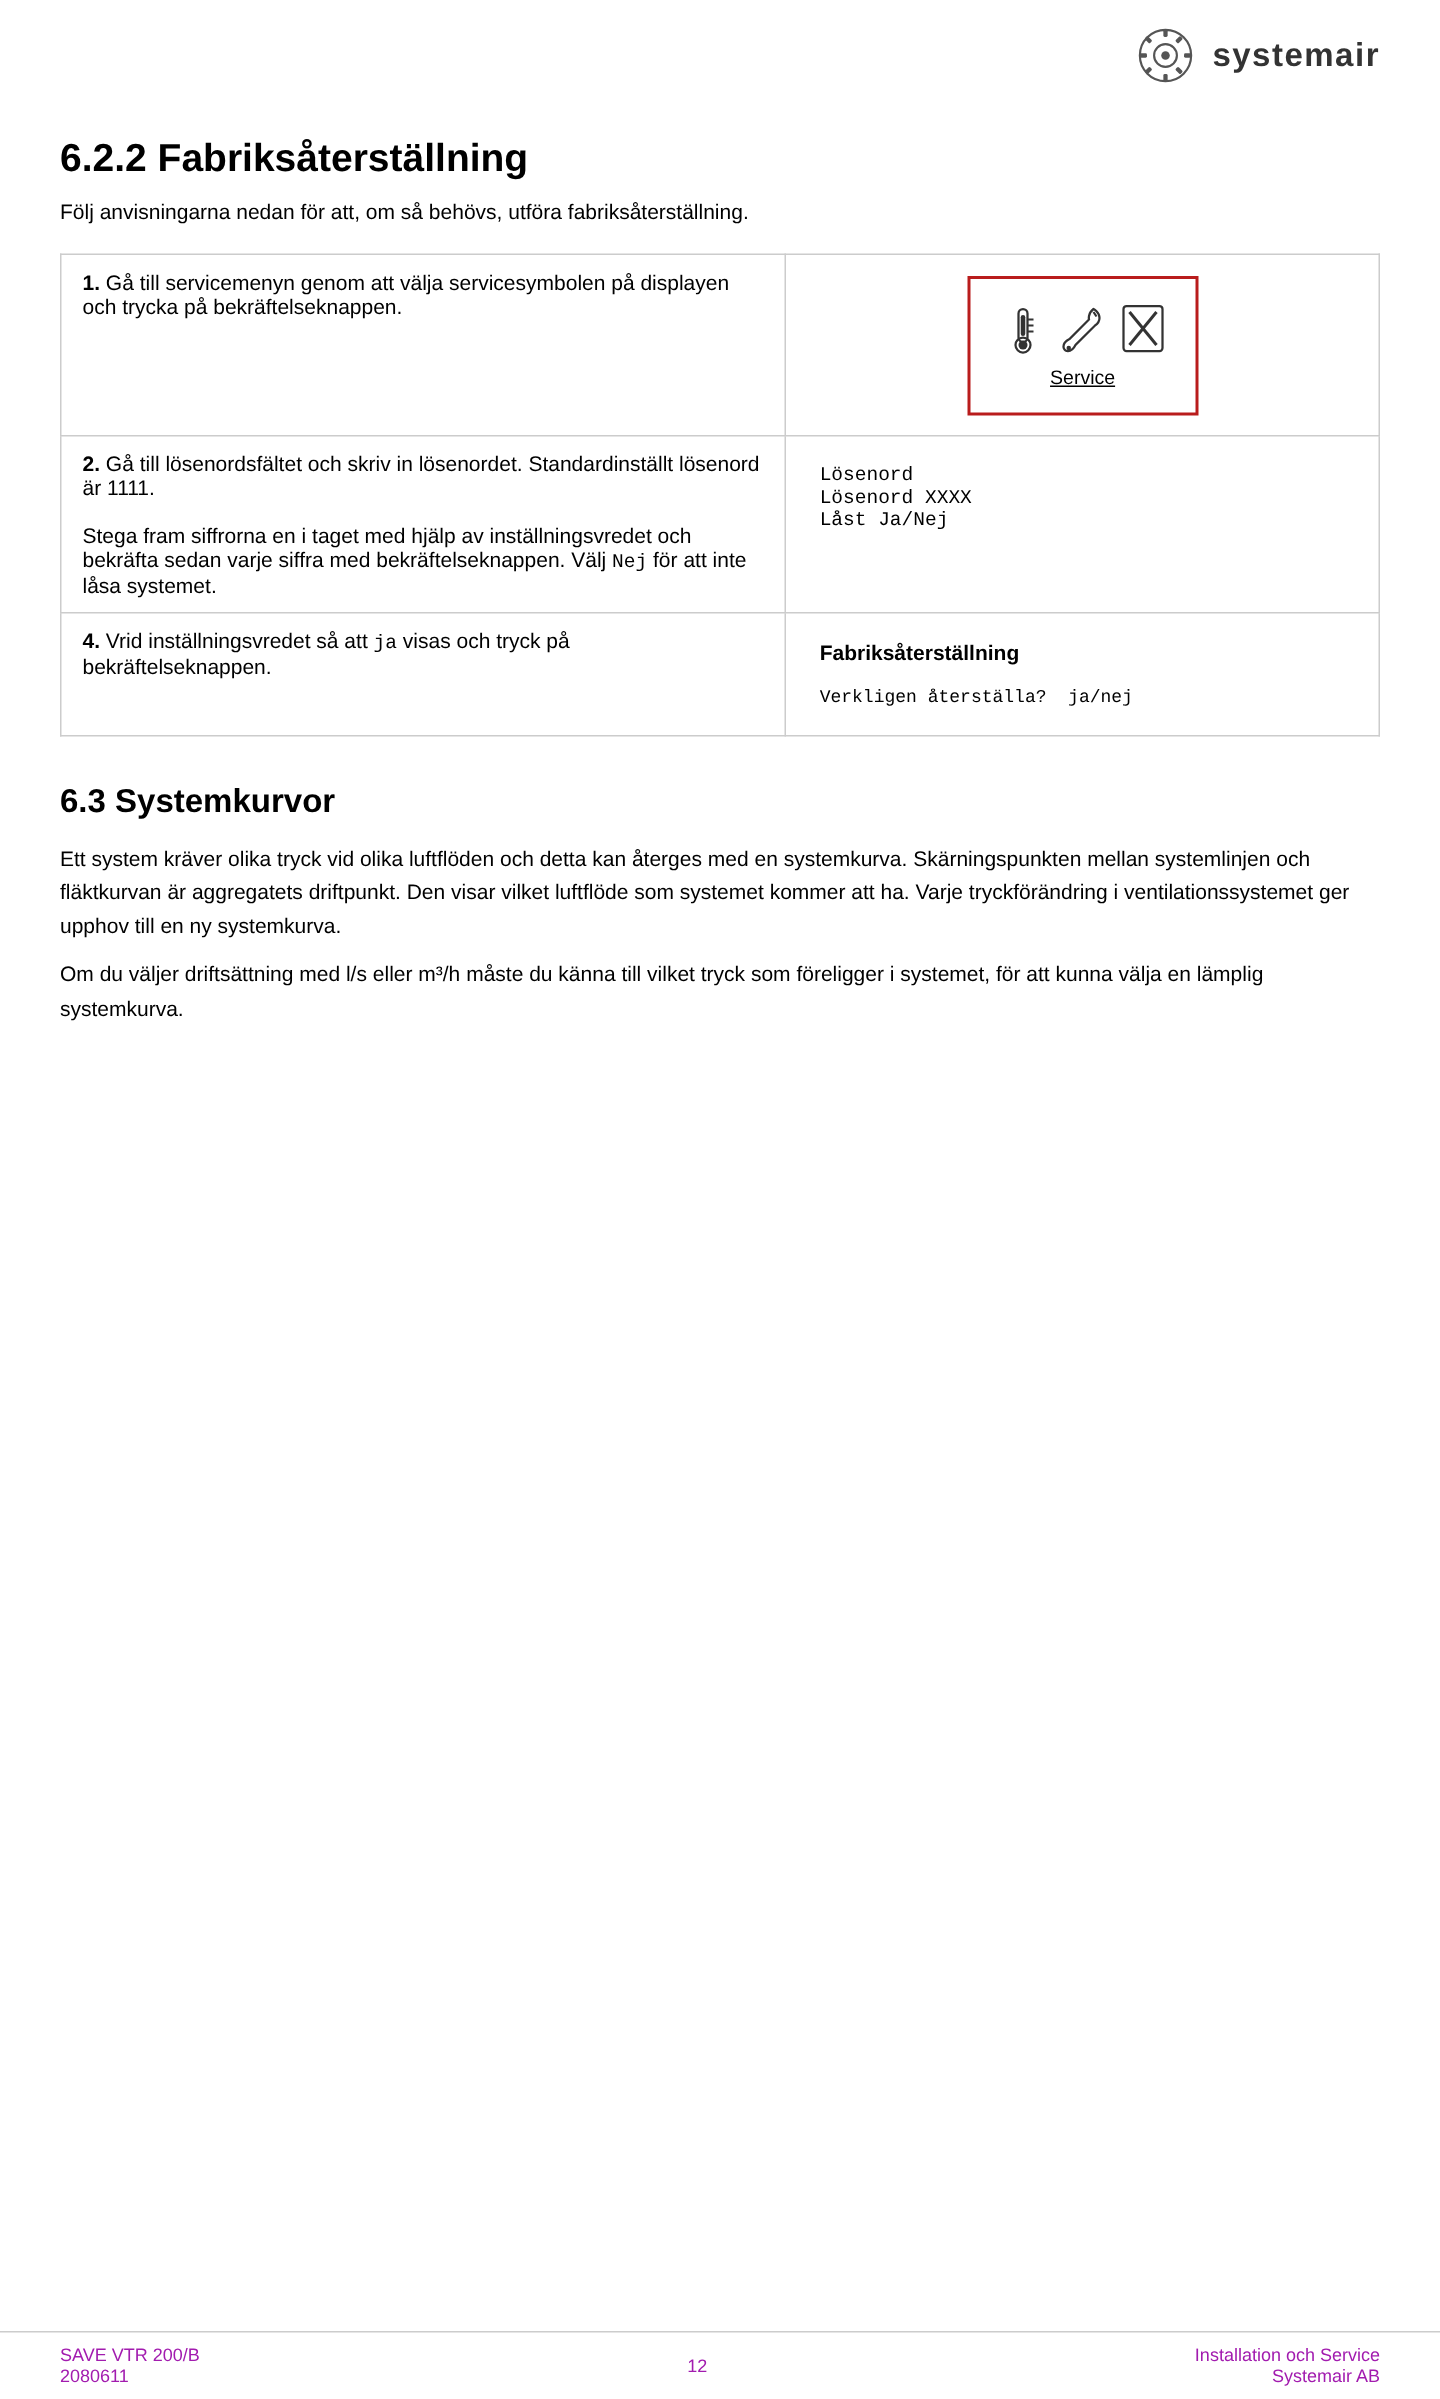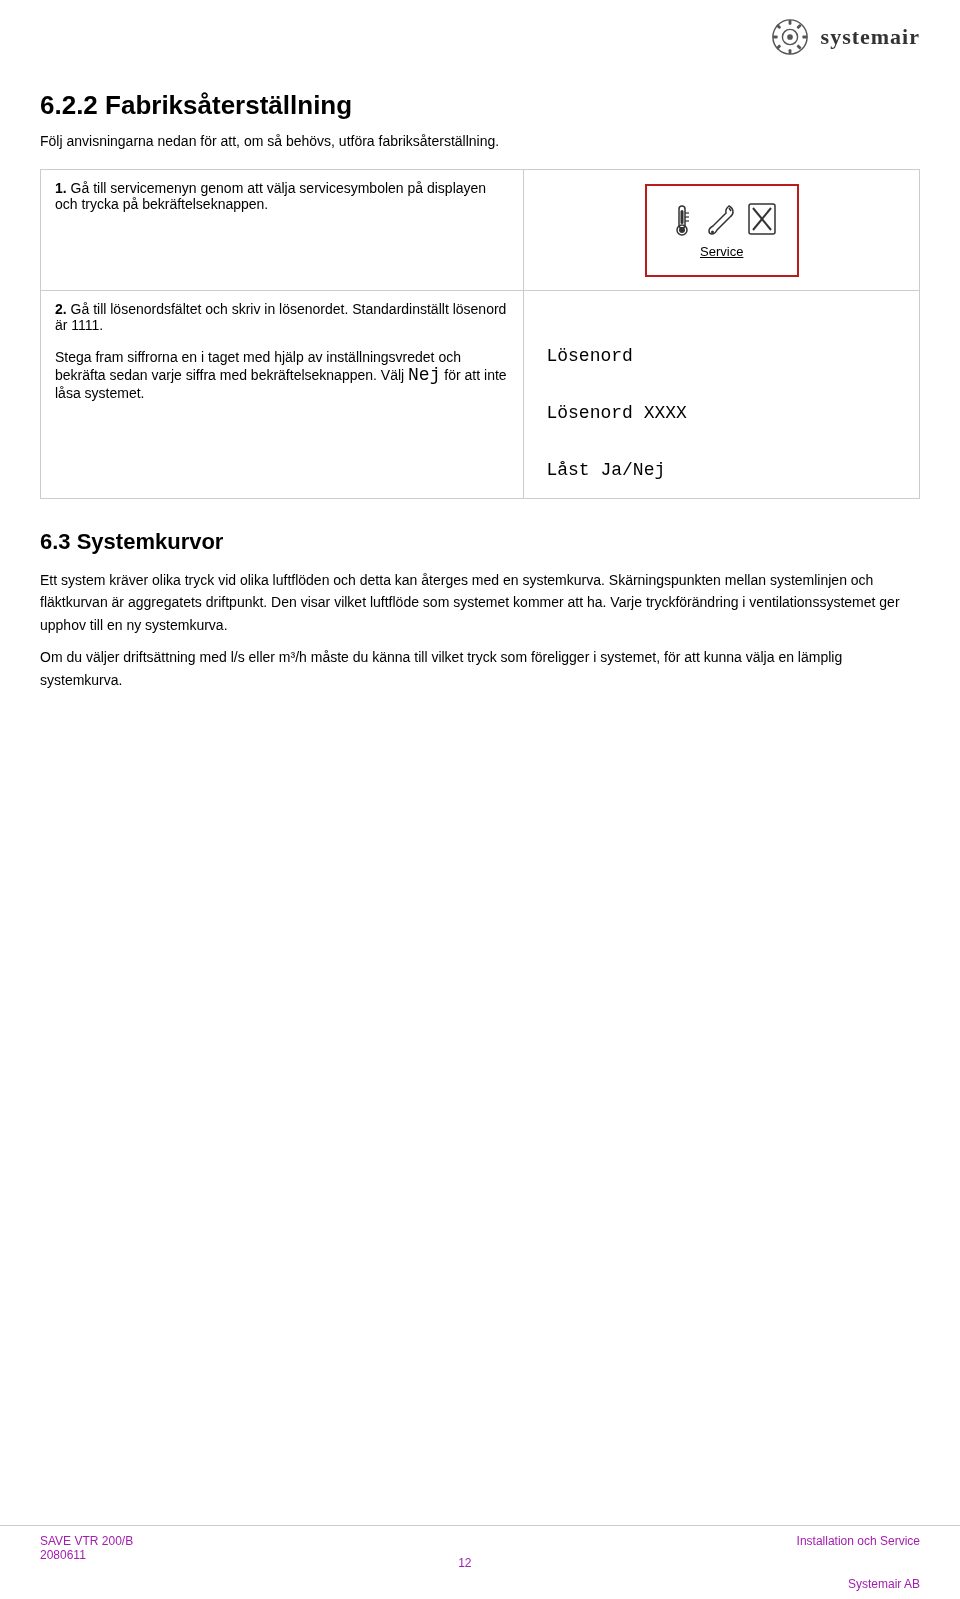--- a/index.html
+++ b/index.html
@@ -13,21 +13,20 @@
       position: relative;
       padding: 30px 40px 60px 40px;
     }
     .header-logo {
       position: absolute;
       top: 18px;
       right: 40px;
       display: flex;
       align-items: center;
       gap: 12px;
-      font-family: Liberation Serif, serif;
     }
     .logo-circle {
       width: 38px;
       height: 38px;
     }
     .logo-text {
       font-size: 22px;
       font-weight: bold;
       color: #333;
       letter-spacing: 1px;
@@ -88,22 +87,21 @@
       justify-content: center;
       margin-bottom: 6px;
     }
     .service-label {
       font-size: 13px;
       font-weight: normal;
       font-family: Arial, sans-serif;
     }
     .mono {
       font-family: 'Courier New', monospace;
-      font-size: 18px;
-      margin-top: 37px;
+      font-size: 13px;
     }
     .bold-label {
       font-weight: bold;
       font-family: Arial, sans-serif;
       font-size: 13px;
     }
     .section-title {
       font-size: 22px;
       font-weight: bold;
       margin-top: 20px;
@@ -122,21 +120,21 @@
       right: 0;
       border-top: 1px solid #ccc;
       padding: 8px 40px;
       display: flex;
       justify-content: space-between;
       font-size: 12px;
       color: #a21caf;
     }
     .footer-left { display: flex; flex-direction: column; }
     .footer-center { display: flex; align-items: center; justify-content: center; font-size: 12px; }
-    .footer-right { display: flex; flex-direction: column; text-align: right; gap: 29px; }
+    .footer-right { display: flex; flex-direction: column; text-align: right; }
     .step-num {
       font-weight: bold;
     }
     .accepterad {
       font-family: 'Courier New', monospace;
       font-size: 13px;
       font-weight: bold;
       letter-spacing: 1px;
     }
     .fabrik-title {
@@ -227,20 +225,33 @@
       <td class="right-col">
         <div style="padding:8px;">
           <div class="mono">Lösenord</div>
           <div class="mono">Lösenord XXXX</div>
           <div class="mono">Låst Ja/Nej</div>
         </div>
       </td>
     </tr>
 
 
+    <tr>
+      <td class="left-col">
+        <span class="step-num">4.</span>
+        <span> Vrid inställningsvredet så att <span class="mono">ja</span> visas och tryck på bekräftelseknappen.</span>
+      </td>
+      <td class="right-col">
+        <div style="padding:8px;">
+          <div class="fabrik-title">Fabriksåterställning</div>
+          <br>
+          <div class="fabrik-mono">Verkligen återställa?&nbsp;&nbsp;ja/nej</div>
+        </div>
+      </td>
+    </tr>
 
 
   </tbody>
 </table>
 
 <h2 class="section-title">6.3 Systemkurvor</h2>
 <p class="body-text">
   Ett system kräver olika tryck vid olika luftflöden och detta kan återges med en systemkurva. Skärningspunkten mellan systemlinjen och fläktkurvan är aggregatets driftpunkt. Den visar vilket luftflöde som systemet kommer att ha. Varje tryckförändring i ventilationssystemet ger upphov till en ny systemkurva.
 </p>
 <p class="body-text">

